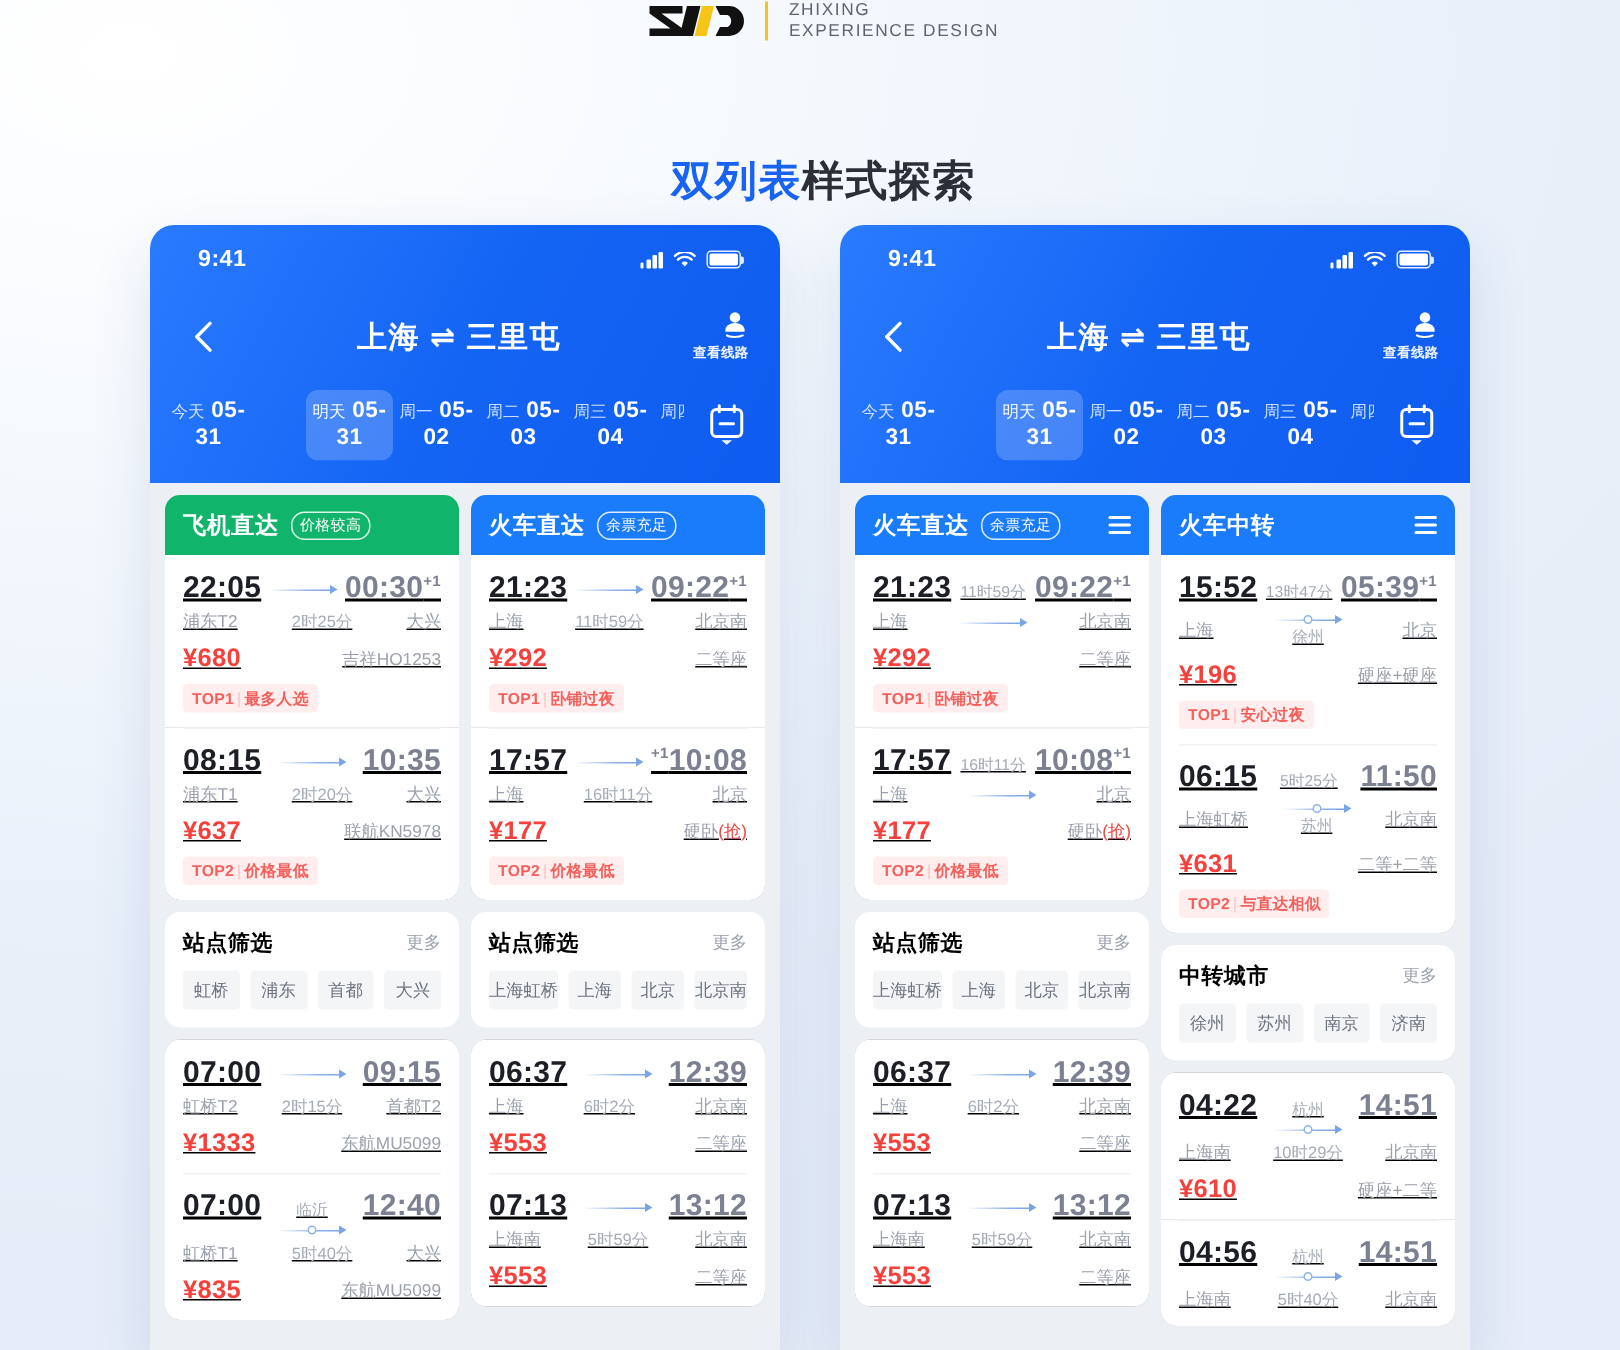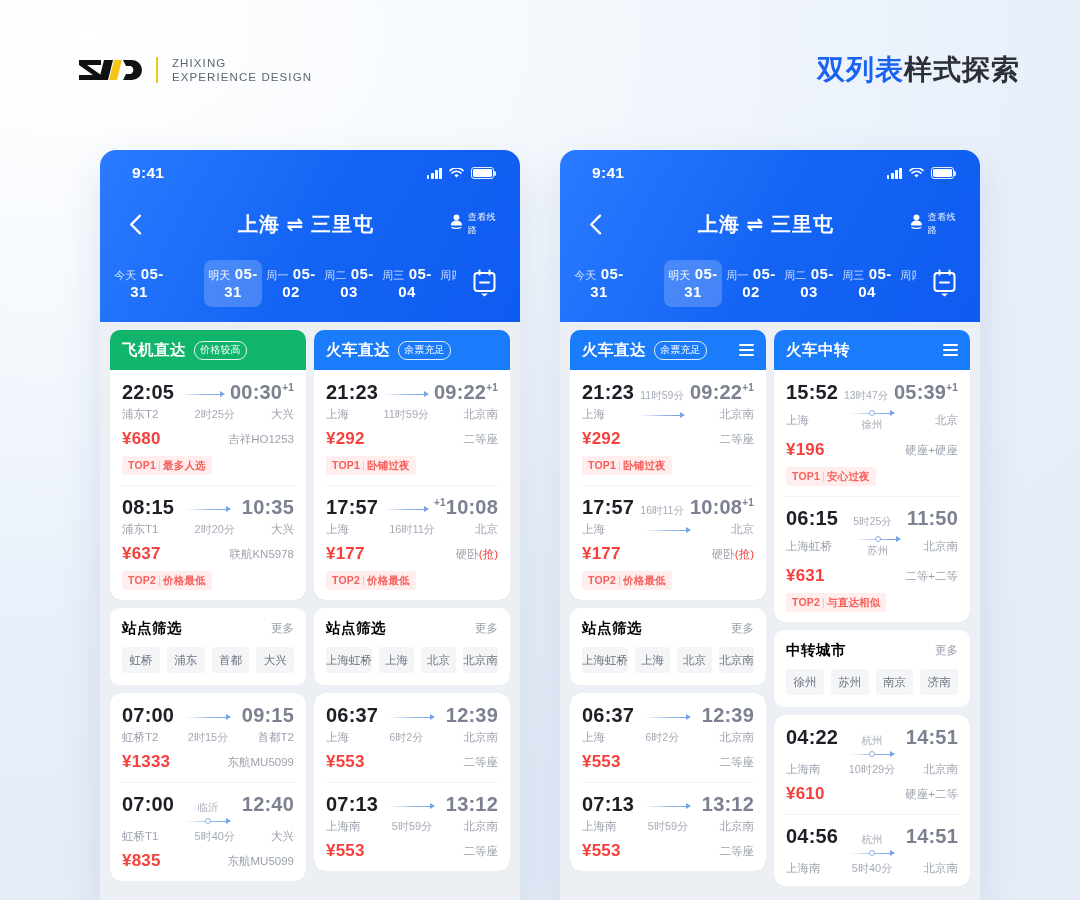--- a/index.html
+++ b/index.html
@@ -14,20 +14,21 @@
   .bg-grad {
     position:absolute; inset:0;
     background:
       radial-gradient(120% 90% at 8% 4%, #ffffff 0%, #f4f8fd 38%, #e9f0fa 72%, #e6edf8 100%);
   }
   
   .page-header {
     position:absolute; left:0; top:0; width:1080px; height:140px; z-index:5;
     display:flex; align-items:center; justify-content:space-between;
     padding: 0 60px 0 78px;
+    flex-direction: column;
   }
   .brand { display:flex; align-items:center; gap:14px; }
   .brand-mark { width:64px; height:26px; position:relative; display:block; }
   .brand-divider { width:2px; height:26px; background:#f5c518; }
   .brand-text { line-height:1.25; }
   .brand-text div {
     font-size:11.5px; letter-spacing:1.1px; color:#5d6470; font-weight:400;
     font-family:"Liberation Sans", sans-serif;
   }
   .page-title { font-size:28px; font-weight:700; letter-spacing:1px; color:#2b2f38; }
@@ -60,21 +61,21 @@
           border-radius:3px; position:relative; }
   .batt::after{content:"";position:absolute;left:1.2px;top:1.2px;bottom:1.2px;right:1.2px;
           background:#fff;border-radius:1.4px;}
   .batt::before{content:"";position:absolute;right:-3.4px;top:3.2px;width:2px;height:4.6px;
           background:rgba(255,255,255,.85);border-radius:0 1.5px 1.5px 0;}
 
   .navbar { height:56px; display:flex; align-items:center; padding:0 20px 0 18px; color:#fff; }
   .back-btn { width:34px;height:34px;display:flex;align-items:center;justify-content:center;cursor:pointer; }
   .nav-title { flex:1; text-align:center; font-size:20px; font-weight:700; letter-spacing:1px;
                padding-left:12px; }
-  .route-btn { width:52px; display:flex; flex-direction:row; align-items:flex-start; gap:2px; cursor:pointer; }
+  .route-btn { width:52px; display:flex; flex-direction:column; align-items:flex-end; gap:2px; cursor:pointer;font-weight:bold; }
   .route-label { font-size:9.5px; opacity:.95; letter-spacing:.3px; transform:scale(.95); }
 
   .datebar { display:flex; align-items:center; height:62px; padding:0 8px 0 10px; color:#fff; }
   .dates { flex:1; display:flex; align-items:center; gap:0; overflow:hidden; }
   .date-item {
     min-width:58px; flex:1; text-align:center; padding:5px 2px 6px; border-radius:8px;
     cursor:pointer;
   }
   .date-item.active { background:rgba(255,255,255,.2);margin-left:36px; }
   .d-week { font-size:11px; opacity:.78; margin-bottom:2px; }
@@ -96,21 +97,21 @@
   .tab-head.green { background:#10b46a; }
   .tab-head.blue  { background:#1a7cfa; }
   .tab-title { font-size:15.5px; font-weight:700; letter-spacing:.5px; }
   .tab-tag {
     font-size:10px; border:1px solid rgba(255,255,255,.85); border-radius:9px;
     padding:1.5px 5px; letter-spacing:.2px; white-space:nowrap;
   }
   .tab-menu { margin-left:auto; display:flex; flex-direction:column; gap:2.5px; cursor:pointer; }
   .tab-menu i { display:block; width:15px; height:2.4px; background:#fff; border-radius:1px; }
 
-  .card-group { background:#a3a3a3; border-radius:0 0 10px 10px; overflow:hidden; }
+  .card-group { background:#a3a3a3; border-radius:0 0 10px 10px; overflow:hidden;text-decoration:underline; }
   .card-group.rounded { border-radius:10px; }
 
   .trip { padding:11px 12px 10px; background:#fff; position:relative; cursor:pointer; }
   .trip + .trip::before {
     content:""; position:absolute; left:12px; right:12px; top:0; height:1px; background:#f0f1f3;
   }
   
   .row1 { display:flex; align-items:baseline; justify-content:space-between; }
   .t-dep { font-size:20px; font-weight:700; color:#1c1f26; letter-spacing:.2px; }
   .t-arr { font-size:20px; font-weight:700; color:#7b8190; letter-spacing:.2px; white-space:nowrap; }

